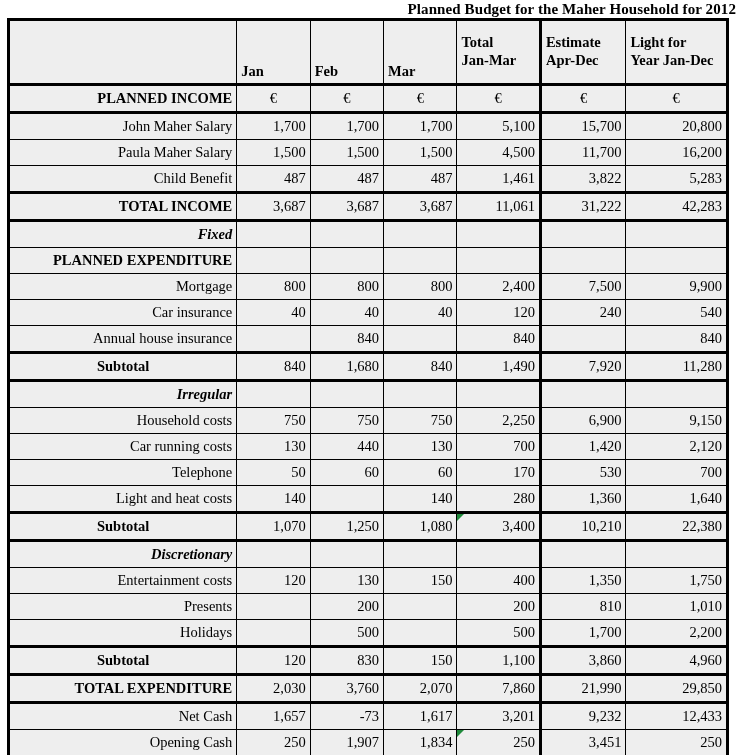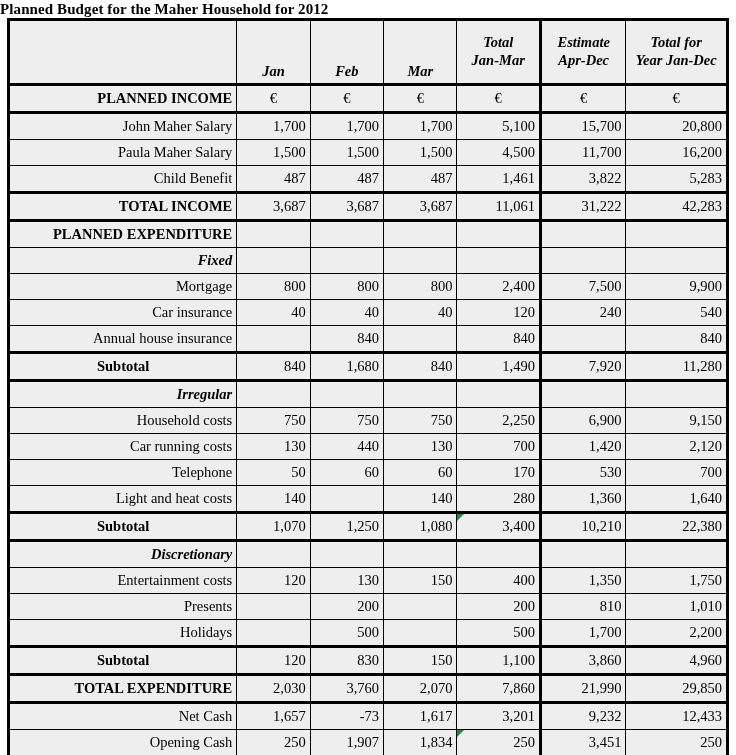--- a/index.html
+++ b/index.html
@@ -13,21 +13,21 @@
     font-family: "Liberation Serif", "DejaVu Serif", serif;
     color: #000000;
     overflow: hidden;
   }
   #page {
     position: relative;
     width: 736px;
     height: 755px;
   }
   #doc-title {
-    text-align: left;
+    text-align: right;
     font-weight: bold;
     font-size: 15px;
     line-height: 16px;
     padding-top: 1px;
     letter-spacing: 0.1px;
   }
   table.budget {
     border-collapse: collapse;
     table-layout: fixed;
     margin-left: 7px;
@@ -57,27 +57,26 @@
 
   td.num  { text-align: right; }
   td.ctr  { text-align: center; }
   td.lbl  { text-align: right; }
 
   td.bold     { font-weight: bold; }
   td.italbold { font-weight: bold; font-style: italic; }
 
   
   tr.hdr td {
-    text-align: center;
+    text-align: left;
     font-weight: bold;
     height: 59px;
     vertical-align: bottom;
     padding-bottom: 3px;
     line-height: 18px;
-    font-style: italic;
   }
   tr.hdr td.hdr-two { vertical-align: middle; }
   .hdr-l1 { display: block; }
   .hdr-l2 { display: block; }
 
   
   tr.top-heavy > td { border-top: 3px solid #000000; }
   tr.bot-heavy > td { border-bottom: 3px solid #000000; }
 
   table.budget td.edge-l { border-left: 3px solid #000000; }
@@ -127,21 +126,21 @@
         </td>
         <td class="hdr-two sep-r">
           <span class="hdr-l1">Total</span>
           <span class="hdr-l2">Jan-Mar</span>
         </td>
         <td class="hdr-two white">
           <span class="hdr-l1">Estimate</span>
           <span class="hdr-l2">Apr-Dec</span>
         </td>
         <td class="hdr-two white edge-r">
-          <span class="hdr-l1">Total for</span>
+          <span class="hdr-l1">Light for</span>
           <span class="hdr-l2">Year Jan-Dec</span>
         </td>
       </tr>
 
       <tr class="top-heavy">
         <td class="lbl bold edge-l">PLANNED INCOME</td>
         <td class="ctr">€</td>
         <td class="ctr">€</td>
         <td class="ctr">€</td>
         <td class="ctr sep-r">€</td>
@@ -183,31 +182,31 @@
         <td class="lbl bold edge-l">TOTAL INCOME</td>
         <td class="num">3,687</td>
         <td class="num">3,687</td>
         <td class="num">3,687</td>
         <td class="num sep-r">11,061</td>
         <td class="num white">31,222</td>
         <td class="num white edge-r">42,283</td>
       </tr>
 
       <tr>
+        <td class="lbl italbold edge-l">Fixed</td>
+        <td class="num"></td>
+        <td class="num"></td>
+        <td class="num"></td>
+        <td class="num sep-r"></td>
+        <td class="num white"></td>
+        <td class="num white edge-r"></td>
+      </tr>
+
+      <tr>
         <td class="lbl bold edge-l">PLANNED EXPENDITURE</td>
-        <td class="num"></td>
-        <td class="num"></td>
-        <td class="num"></td>
-        <td class="num sep-r"></td>
-        <td class="num white"></td>
-        <td class="num white edge-r"></td>
-      </tr>
-
-      <tr>
-        <td class="lbl italbold edge-l">Fixed</td>
         <td class="num"></td>
         <td class="num"></td>
         <td class="num"></td>
         <td class="num sep-r"></td>
         <td class="num white"></td>
         <td class="num white edge-r"></td>
       </tr>
 
       <tr>
         <td class="lbl edge-l">Mortgage</td>

